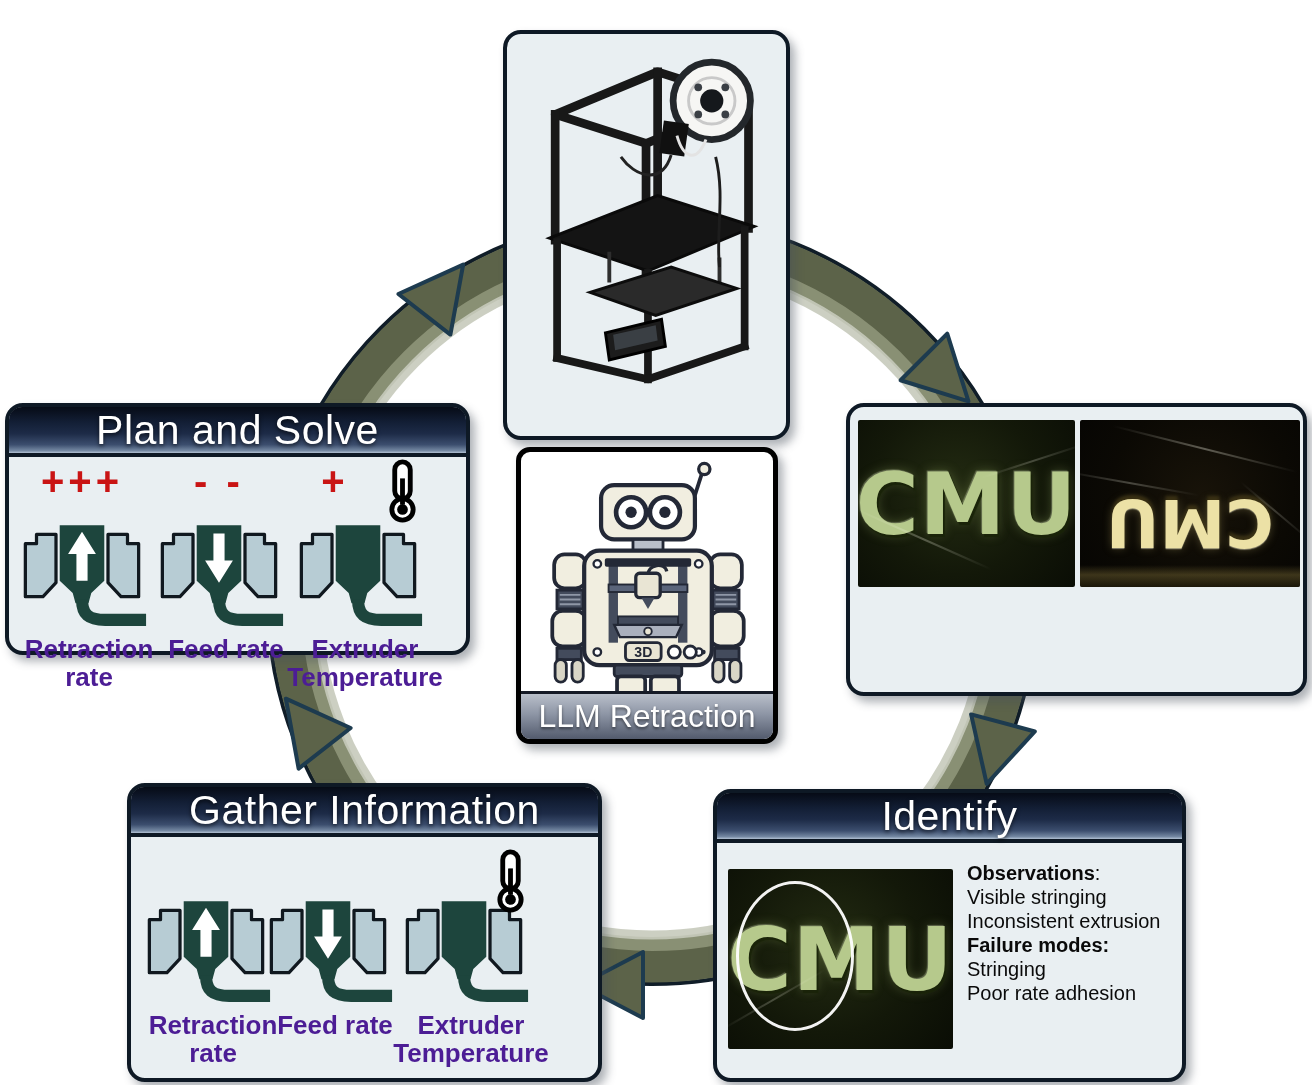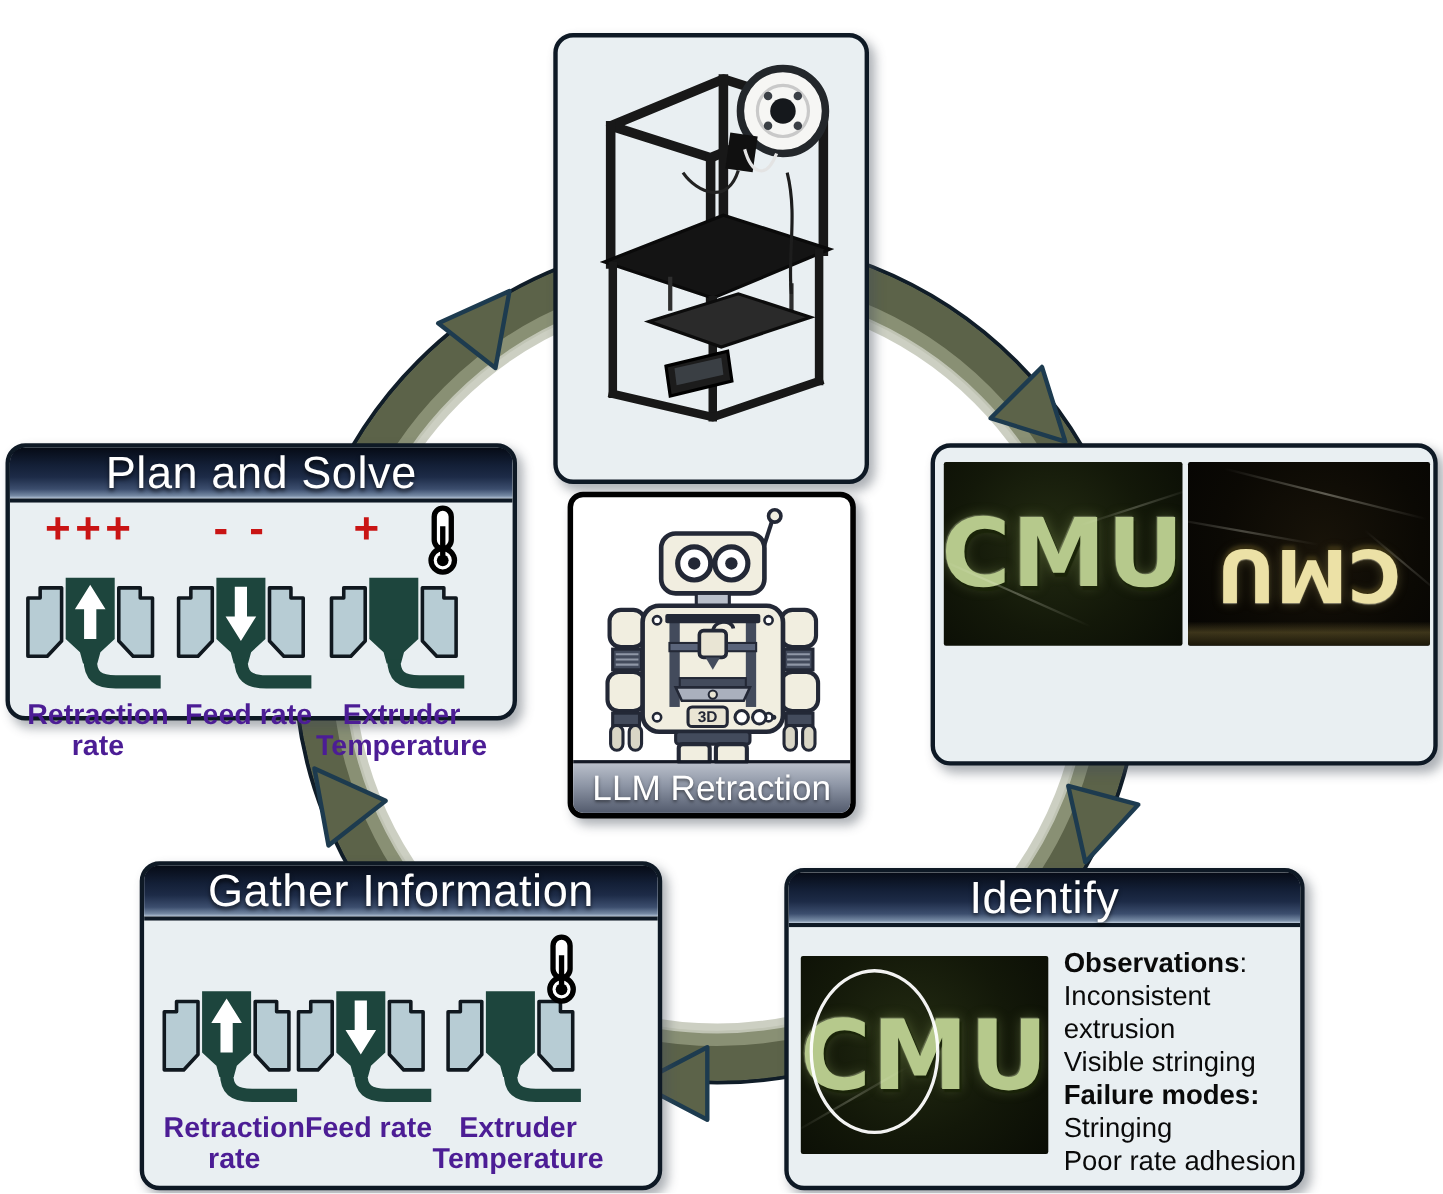--- a/index.html
+++ b/index.html
@@ -37,21 +37,21 @@
        text-shadow:2px 3px 1px rgba(25,35,8,.95), -1px -1px 1px rgba(235,245,205,.3), 0 0 12px rgba(145,165,95,.4); }
   .cmu-yellow { color:#ece1a6;
        text-shadow:0 4px 3px rgba(60,50,20,.85), 0 -1px 1px rgba(255,250,220,.45), 0 0 10px rgba(190,175,110,.35); }
   .streak { position:absolute; height:2px;
        background:linear-gradient(90deg, rgba(255,255,238,0), rgba(255,255,238,.55), rgba(255,255,238,0)); }
   .ground { position:absolute; left:0; right:0; bottom:0; height:22px;
        background:linear-gradient(180deg, rgba(150,130,60,0), rgba(160,140,70,.35) 45%, rgba(35,30,12,.7)); }
   .circle-annotation { position:absolute; border:3.5px solid rgba(255,255,255,.95); border-radius:50%; }
 
   
-  .obs-text { font-size:25px; line-height:1.2; color:#0a0a0a; width:222px; }
+  .obs-text { font-size:20px; line-height:1.2; color:#0a0a0a; width:222px; }
   .obs-text b { font-weight:bold; }
 
   
   .llm-box { position:absolute; z-index:2; background:#ffffff; border:5px solid #000000;
              border-radius:14px; overflow:hidden; box-shadow:5px 6px 10px rgba(70,80,90,.45);text-align:center; }
   .llm-bar { position:absolute; left:0; right:0; bottom:0; height:48px;
              background:linear-gradient(180deg,#b9bfca 0%,#8d95a5 45%,#535b6d 100%);
              border-top:3px solid #151a26; display:flex; align-items:center; justify-content:center;
              color:#ffffff; font-size:32px; text-shadow:0 2px 3px rgba(0,0,0,.5); }
 </style>
@@ -189,22 +189,22 @@
     <div class="panel-body" style="height:235px; display:flex;">
       <div class="photo photo-green" style="width:225px; height:180px; margin:26px 0 0 11px; display:flex; align-items:center; justify-content:center; flex:none;">
         <span class="cmu cmu-green" style="font-size:88px;">CMU</span>
         <div class="streak" style="width:120px; left:-15px; top:130px; transform:rotate(-30deg); opacity:.4;"></div>
         <div class="circle-annotation" style="left:8px; top:12px; width:118px; height:150px;"></div>
       </div>
       <div class="obs-text" style="margin:18px 0 0 14px;">
         <div>
           <b>Observations</b><span>:</span>
         </div>
+        <div>Visible stringing</div>
         <div>Inconsistent extrusion</div>
-        <div>Visible stringing</div>
         <div><b>Failure modes:</b></div>
         <div>Stringing</div>
         <div>Poor rate adhesion</div>
       </div>
     </div>
   </div>
 
   <div class="panel" style="left:110px; top:783px; width:475px; height:299px;margin-left:17px;">
     <div class="panel-header">
       <span>Gather Information</span>

